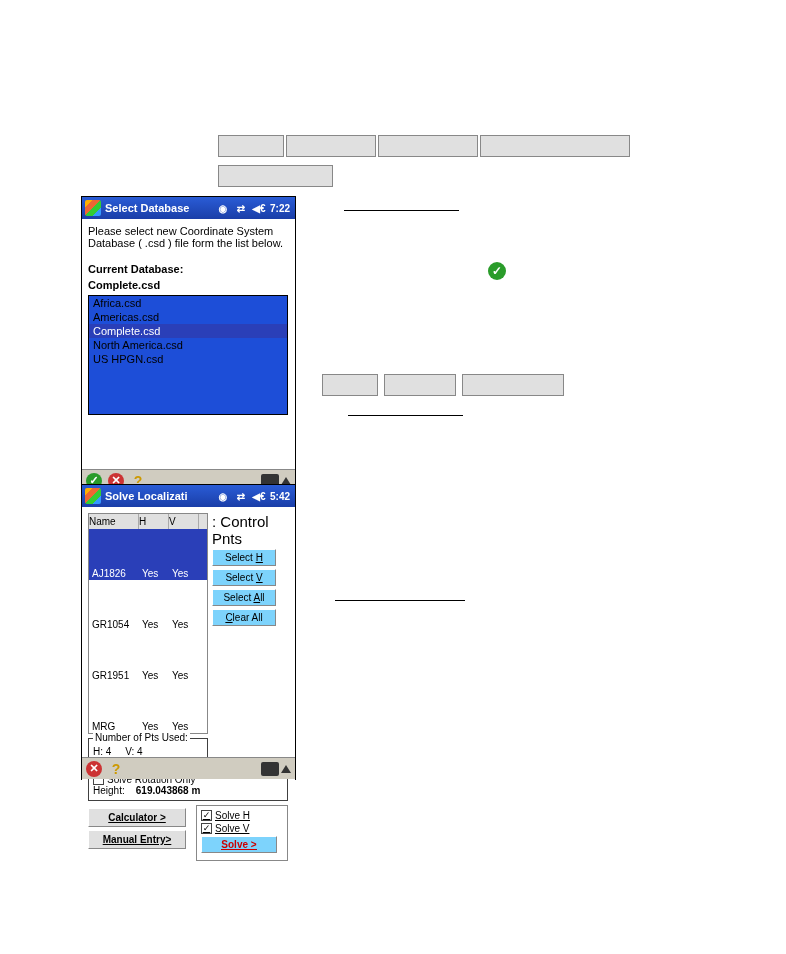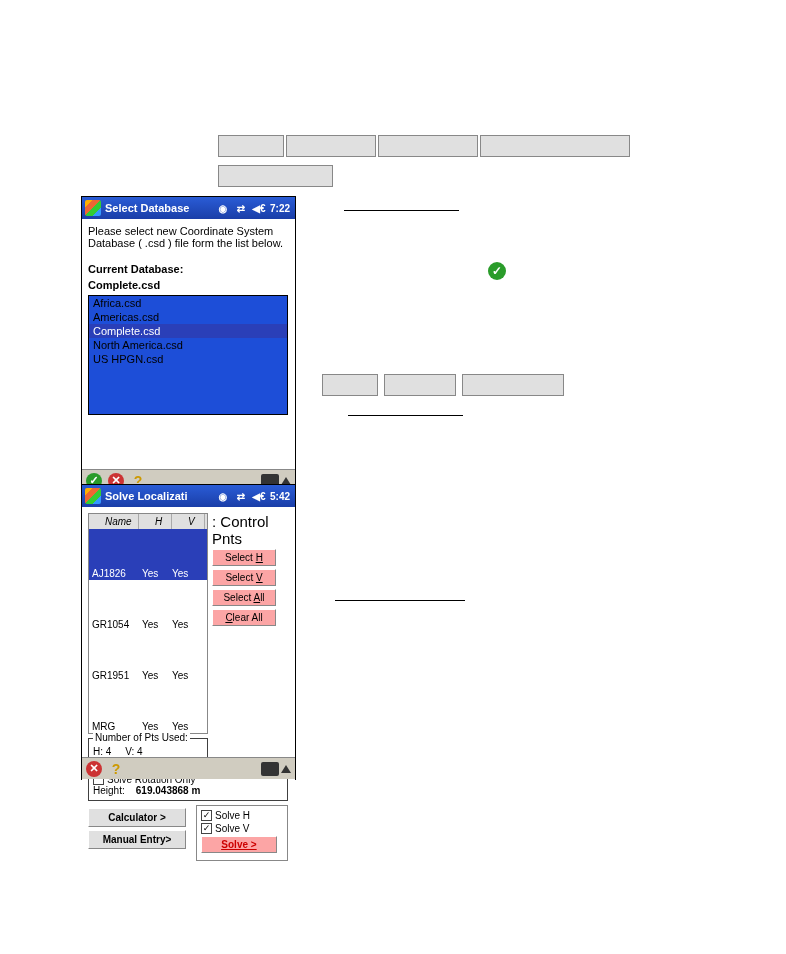--- a/index.html
+++ b/index.html
@@ -95,32 +95,32 @@
 
   
   .d2-grid {
     border: 1px solid #888;
     font-size: 10px;
     width: 120px;
     display: inline-block;
     vertical-align: top;
   }
   .d2-grid-head { display: flex; background: #e0e0e0; }
-  .d2-grid-head div { border-right: 1px solid #aaa; padding: 2px 16px; font-style: italic; }
+  .d2-grid-head div { border-right: 1px solid #aaa; padding: 2px 0; }
   .d2-grid-row { display: flex; }
   .d2-grid-row div { padding: 1px 3px; margin-top: 38px; }
   .d2-grid-row.sel { background: #2a3fb8; color: #fff; }
   .col-name { width: 50px; }
   .col-h { width: 30px; text-align: left; }
   .col-v { width: 30px; text-align: left; }
 
   .d2-right { display: inline-block; vertical-align: top; width: 72px; margin-left: 4px; font-size: 10px; }
   .d2-right .hdr { font-size: 15px; margin-bottom: 2px; }
   .btn3d {
-    background: #fca5a5;
+    background: #7dd3fc;
     border: 1px solid #888;
     border-top-color: #fff; border-left-color: #fff;
     font-size: 10px;
     padding: 2px 4px;
     margin-bottom: 3px;
     text-align: center;
     width: 64px;
   }
   .btn3d .uline { text-decoration: underline; }
 
@@ -144,21 +144,21 @@
   .btn-wide {
     background: #e0e0e0;
     border: 1px solid #888;
     border-top-color: #fff; border-left-color: #fff;
     font-size: 10px; font-weight: bold;
     padding: 3px 6px;
     margin: 3px 0;
     text-align: center;
     width: 98px;
   }
-  .d2-bottom-row { display: flex; margin-top: 4px; }
+  .d2-bottom-row { display: flex; margin-top: 4px; text-decoration: underline; }
   .d2-bottom-left { width: 108px; }
   .d2-bottom-right { border: 1px solid #888; padding: 4px; font-size: 10px; width: 92px; }
   .solve-row { display: flex; align-items: center; margin-bottom: 2px; }
   .btn-solve { color: #c00; font-weight: bold; text-decoration: underline; }
 
   
   .line-under { position: absolute; border-bottom: 1px solid #000; height: 1px; }
   .line-under.l1 { top: 210px; left: 344px; width: 115px; }
   .line-under.l2 { top: 415px; left: 348px; width: 115px; }
   .line-under.l3 { top: 600px; left: 335px; width: 130px; }

